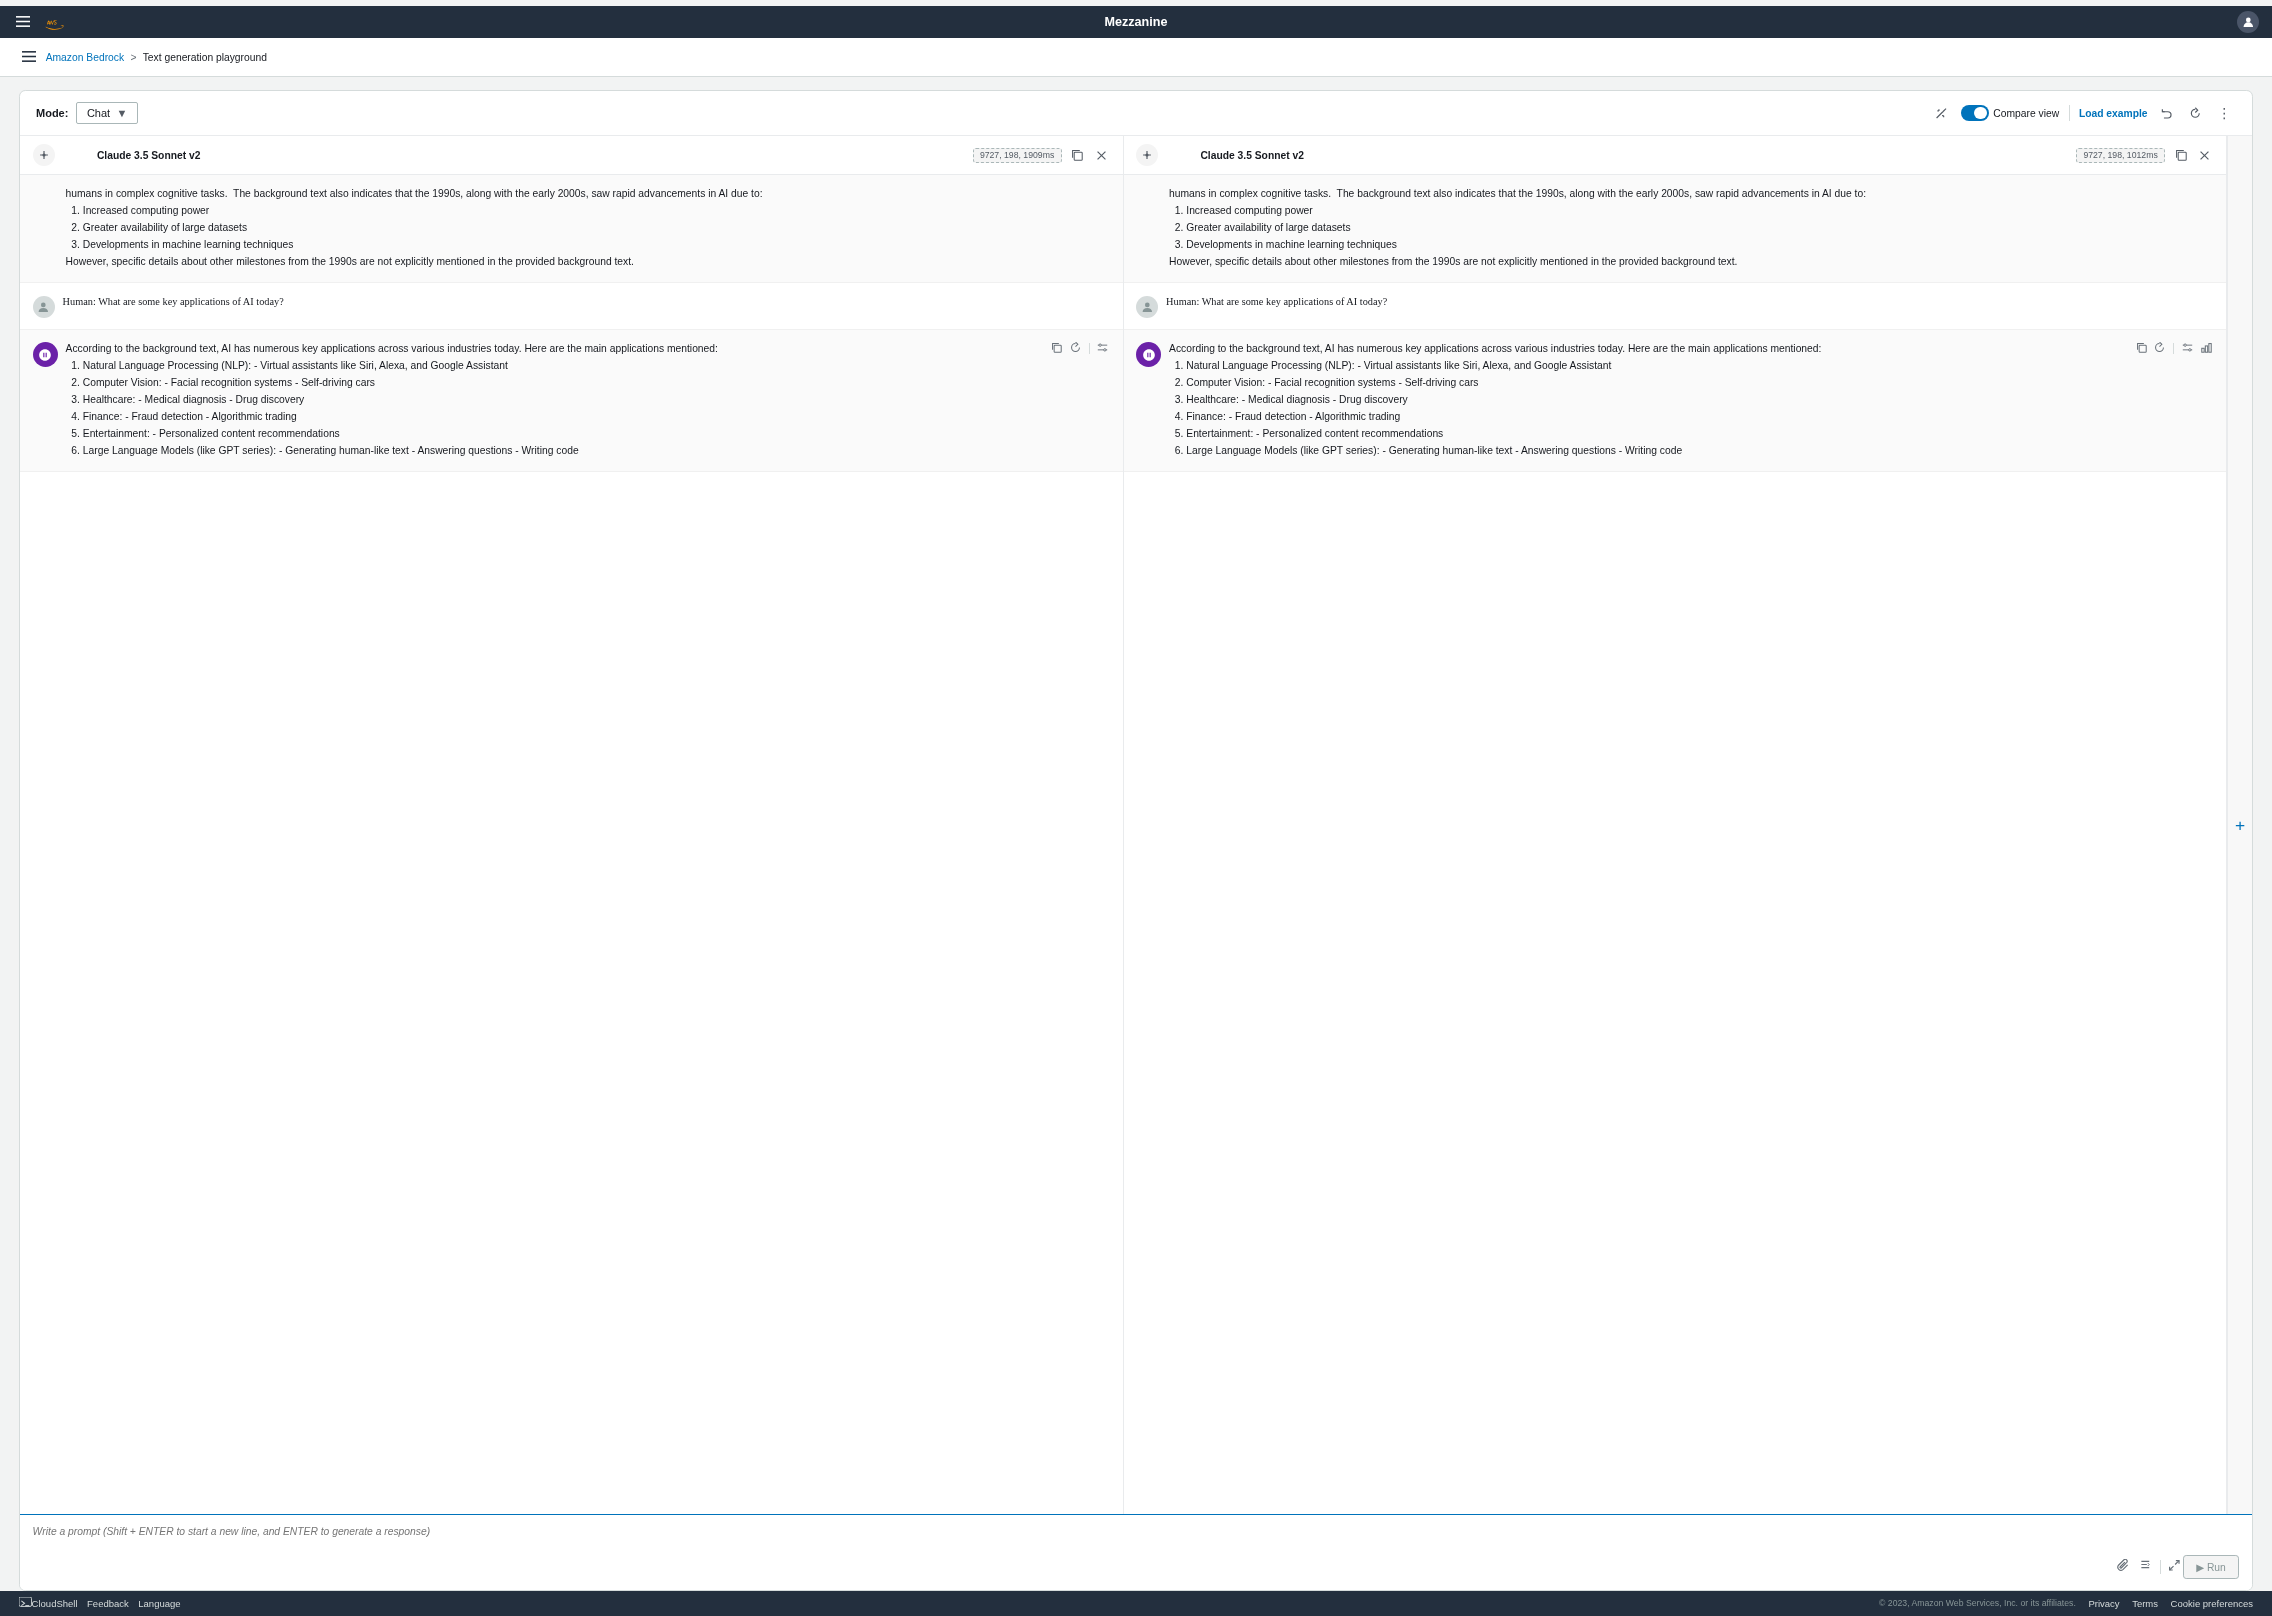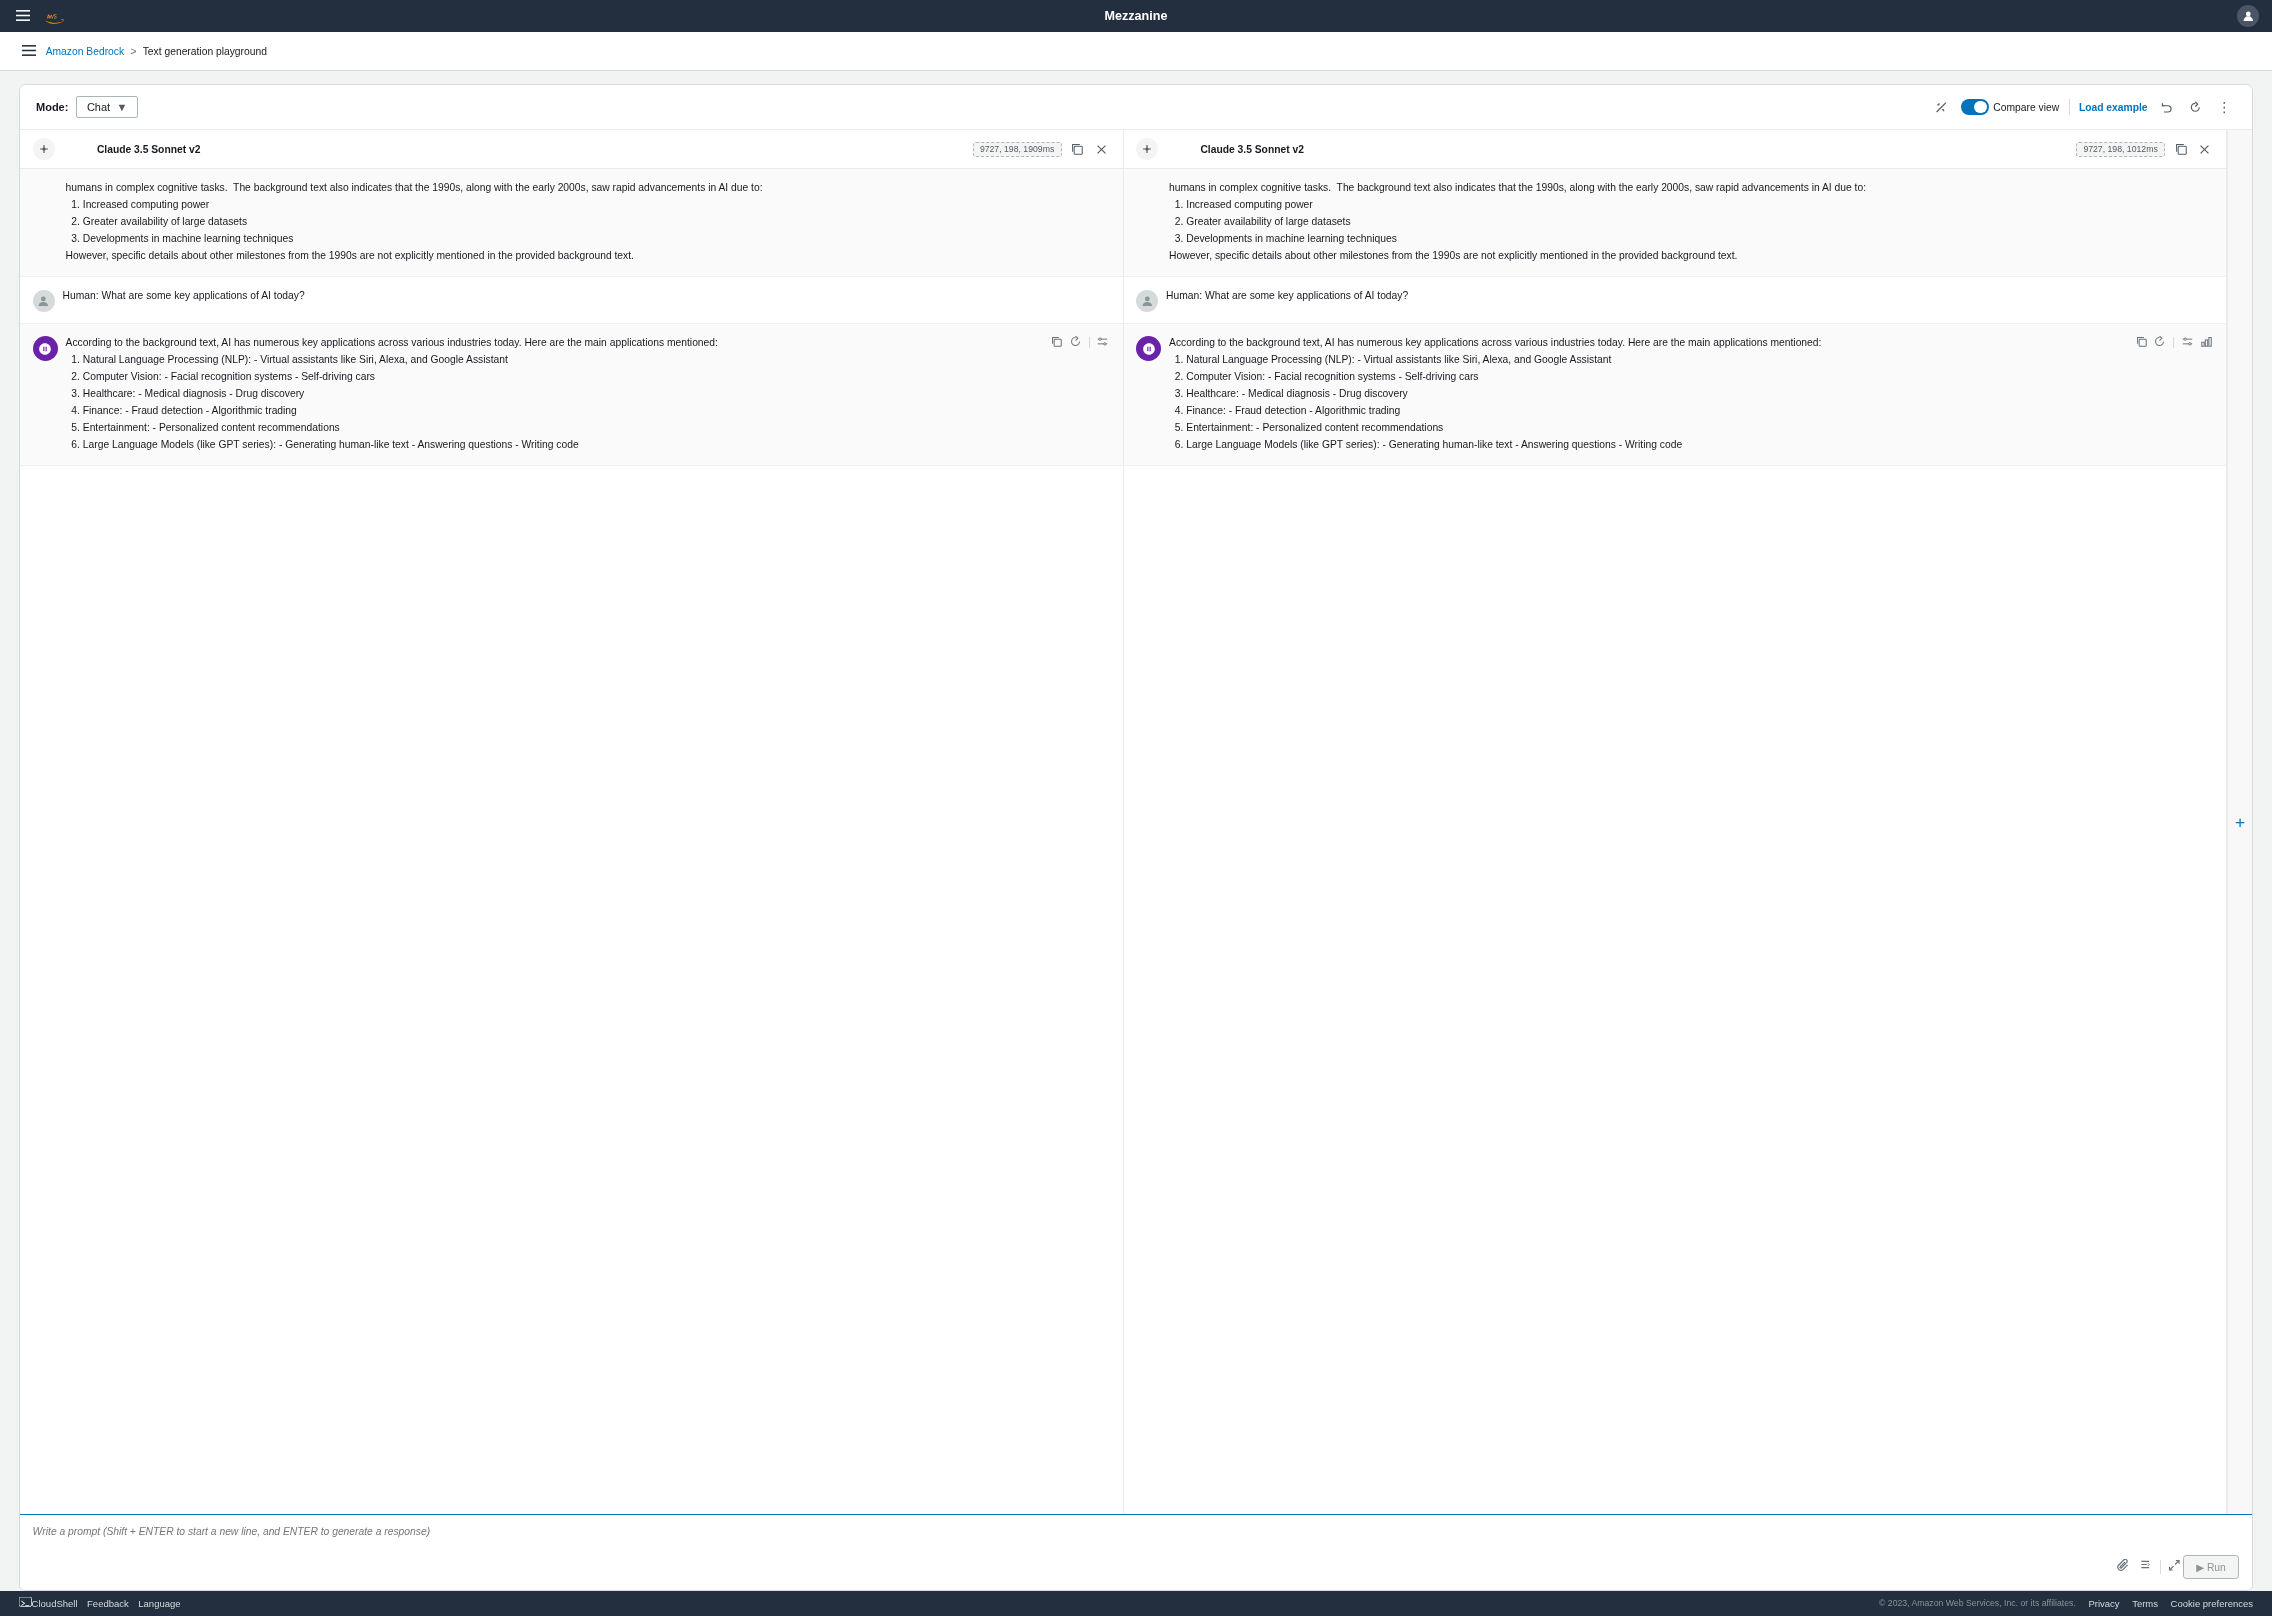--- a/index.html
+++ b/index.html
@@ -7,20 +7,21 @@
 
     
     .top-navbar {
       background: #232f3e;
       height: 32px;
       display: flex;
       align-items: center;
       justify-content: space-between;
       padding: 0 12.6px;
       flex-shrink: 0;
+      margin-top: 6px;
     }
     .top-navbar-left { display: flex; align-items: center; gap: 9.5px; }
     .aws-logo { width: 28px; height: 19px; }
     .nav-title { color: #fff; font-size: 12.6px; font-weight: 600; flex: 1; text-align: center; position: absolute; left: 50%; transform: translateX(-50%); }
     .nav-right { display: flex; align-items: center; }
     .user-avatar-icon {
       width: 22px; height: 22px; border-radius: 50%; background: #4a5568;
       display: flex; align-items: center; justify-content: center; color: #fff; font-size: 9.5px;
     }
 
@@ -139,21 +140,21 @@
       flex: 1;
       overflow-y: auto;
       padding: 0;
     }
 
     .message-block {
       padding: 11px 12.6px;
       border-bottom: 0.8px solid #f0f0f0;
     }
     .message-block.ai-message { background: #fafafa; }
-    .message-block.human-message { background: #fff; display: flex; align-items: flex-start; gap: 8px; }
+    .message-block.human-message { background: #fff; display: flex; align-items: flex-start; gap: 8px; font-family: Liberation Serif, serif; }
 
     .human-avatar {
       width: 22px; height: 22px; border-radius: 50%; background: #d5dbdb;
       display: flex; align-items: center; justify-content: center; flex-shrink: 0; margin-top: 1.6px;
     }
     .human-avatar svg { width: 12.6px; height: 12.6px; fill: #879596; }
 
     .ai-message-inner { display: flex; align-items: flex-start; gap: 8px; }
     .ai-avatar {
       width: 25px; height: 25px; border-radius: 50%; background: #6b21a8;

